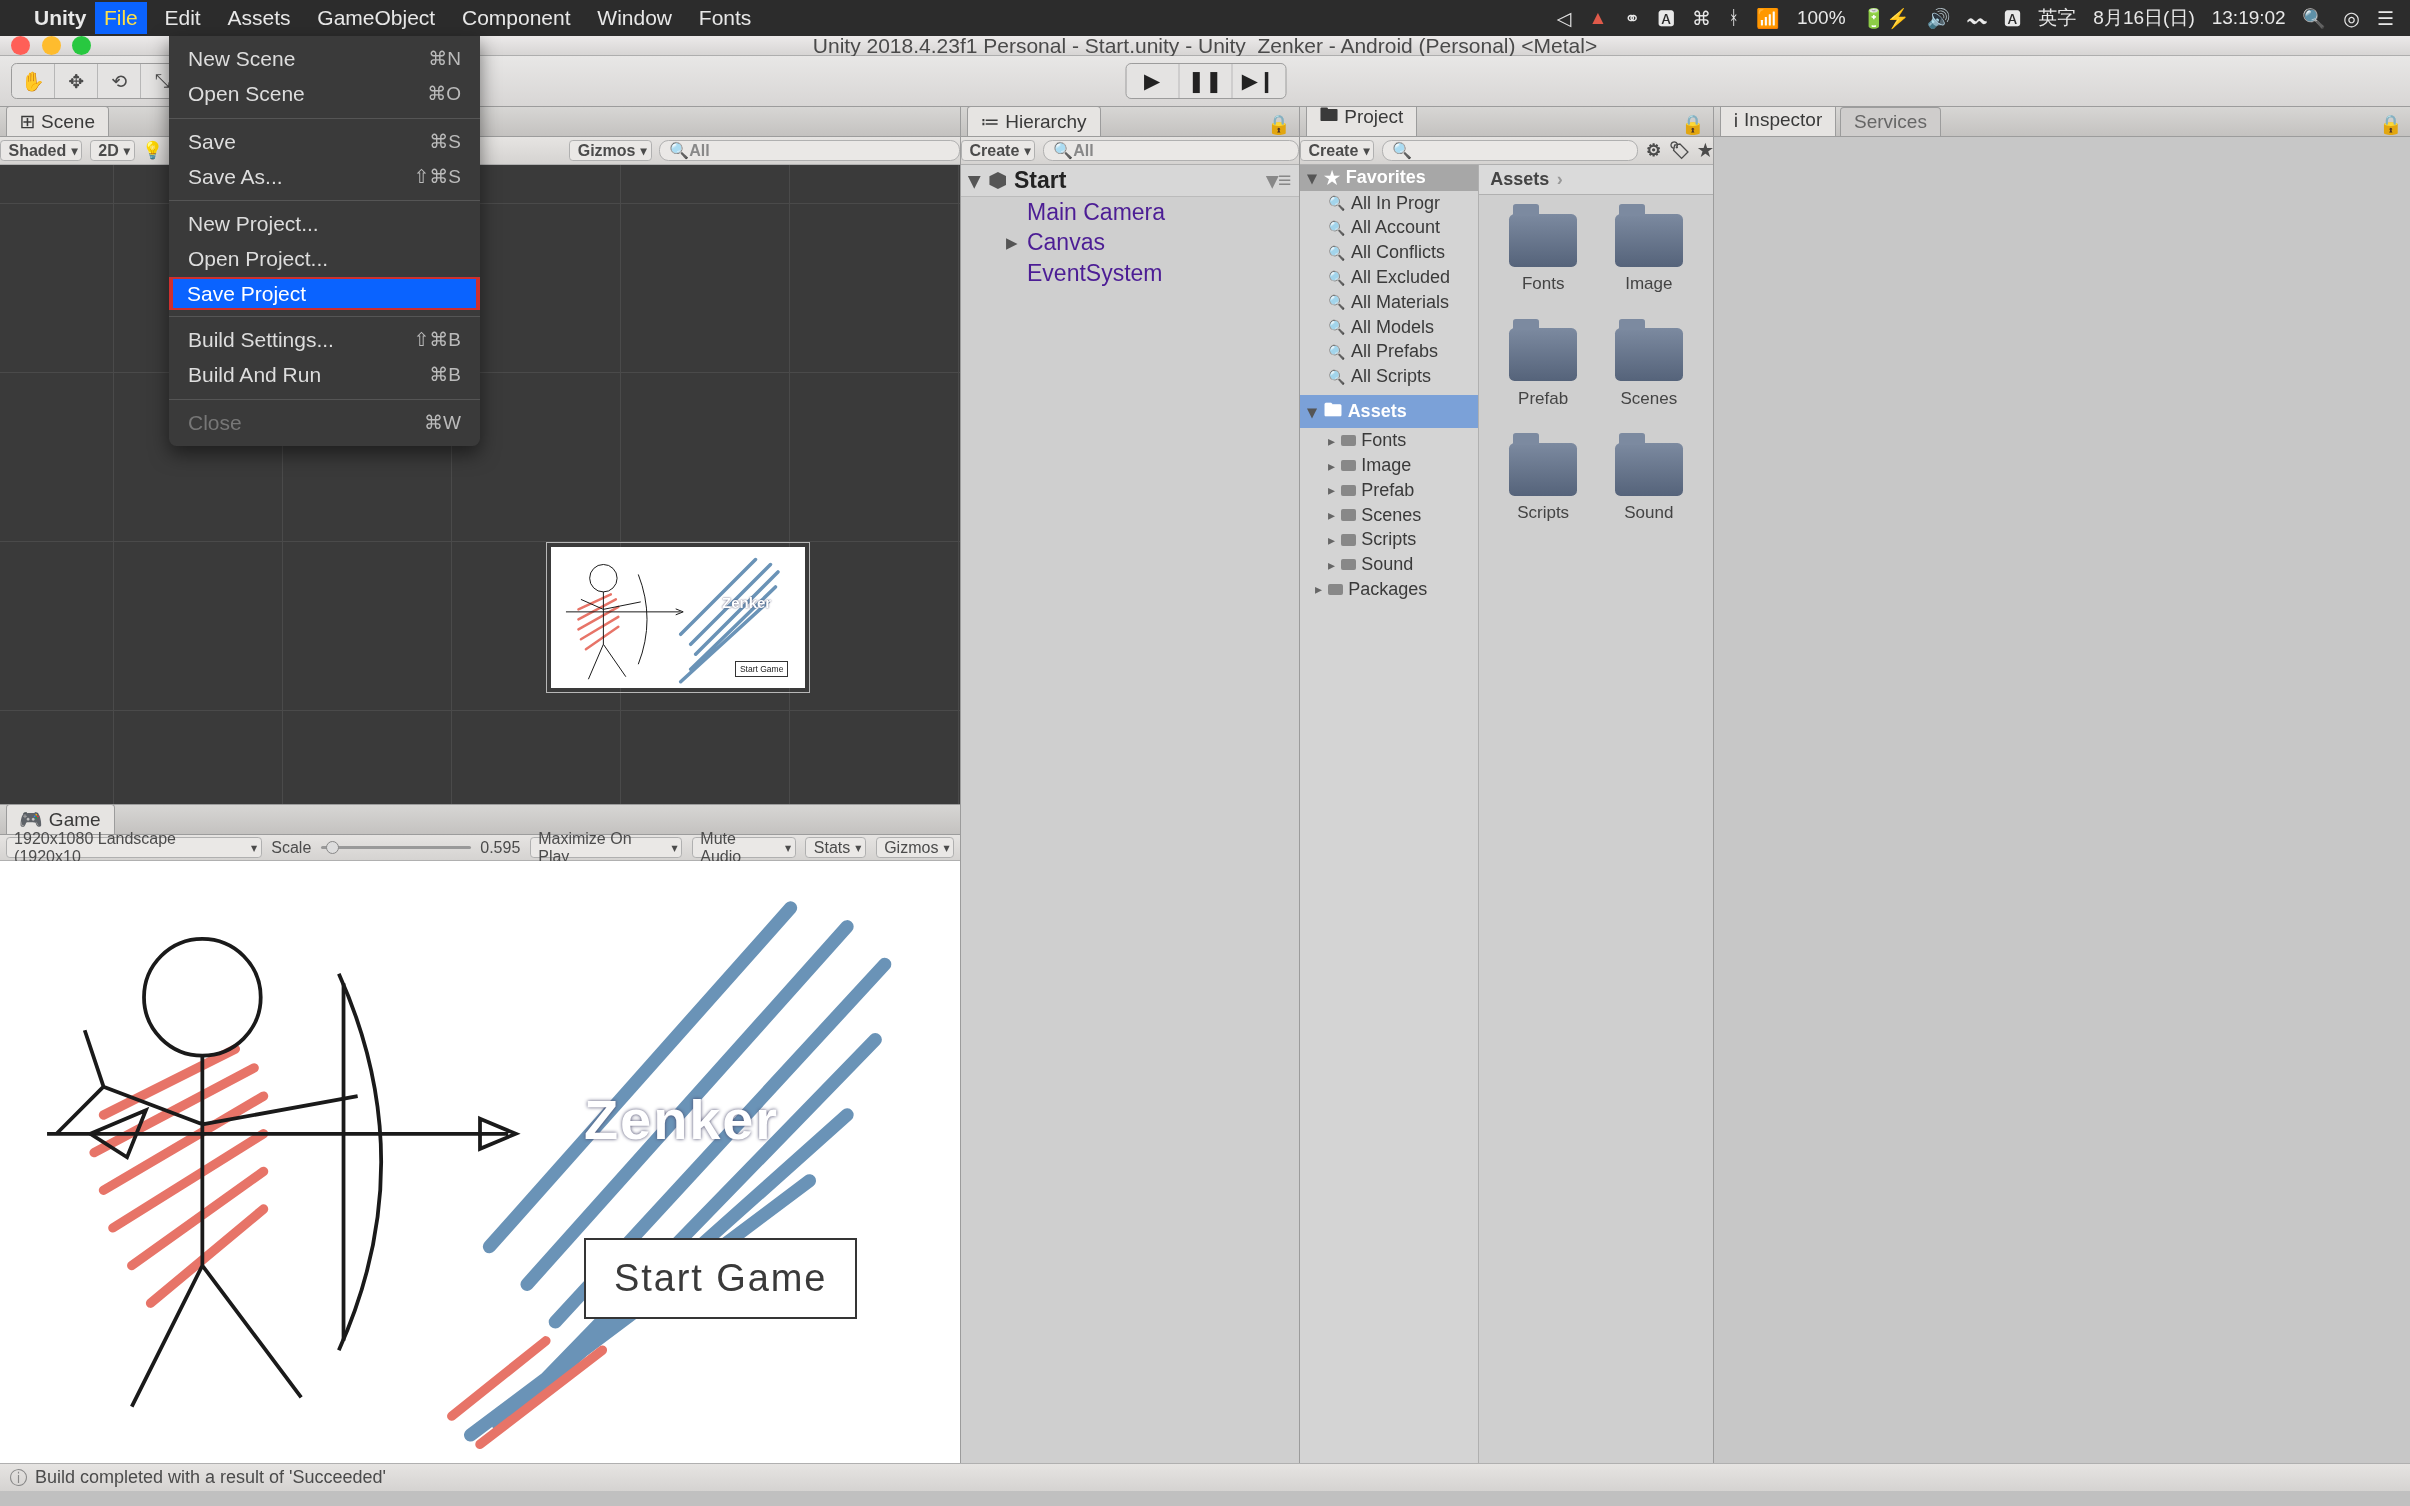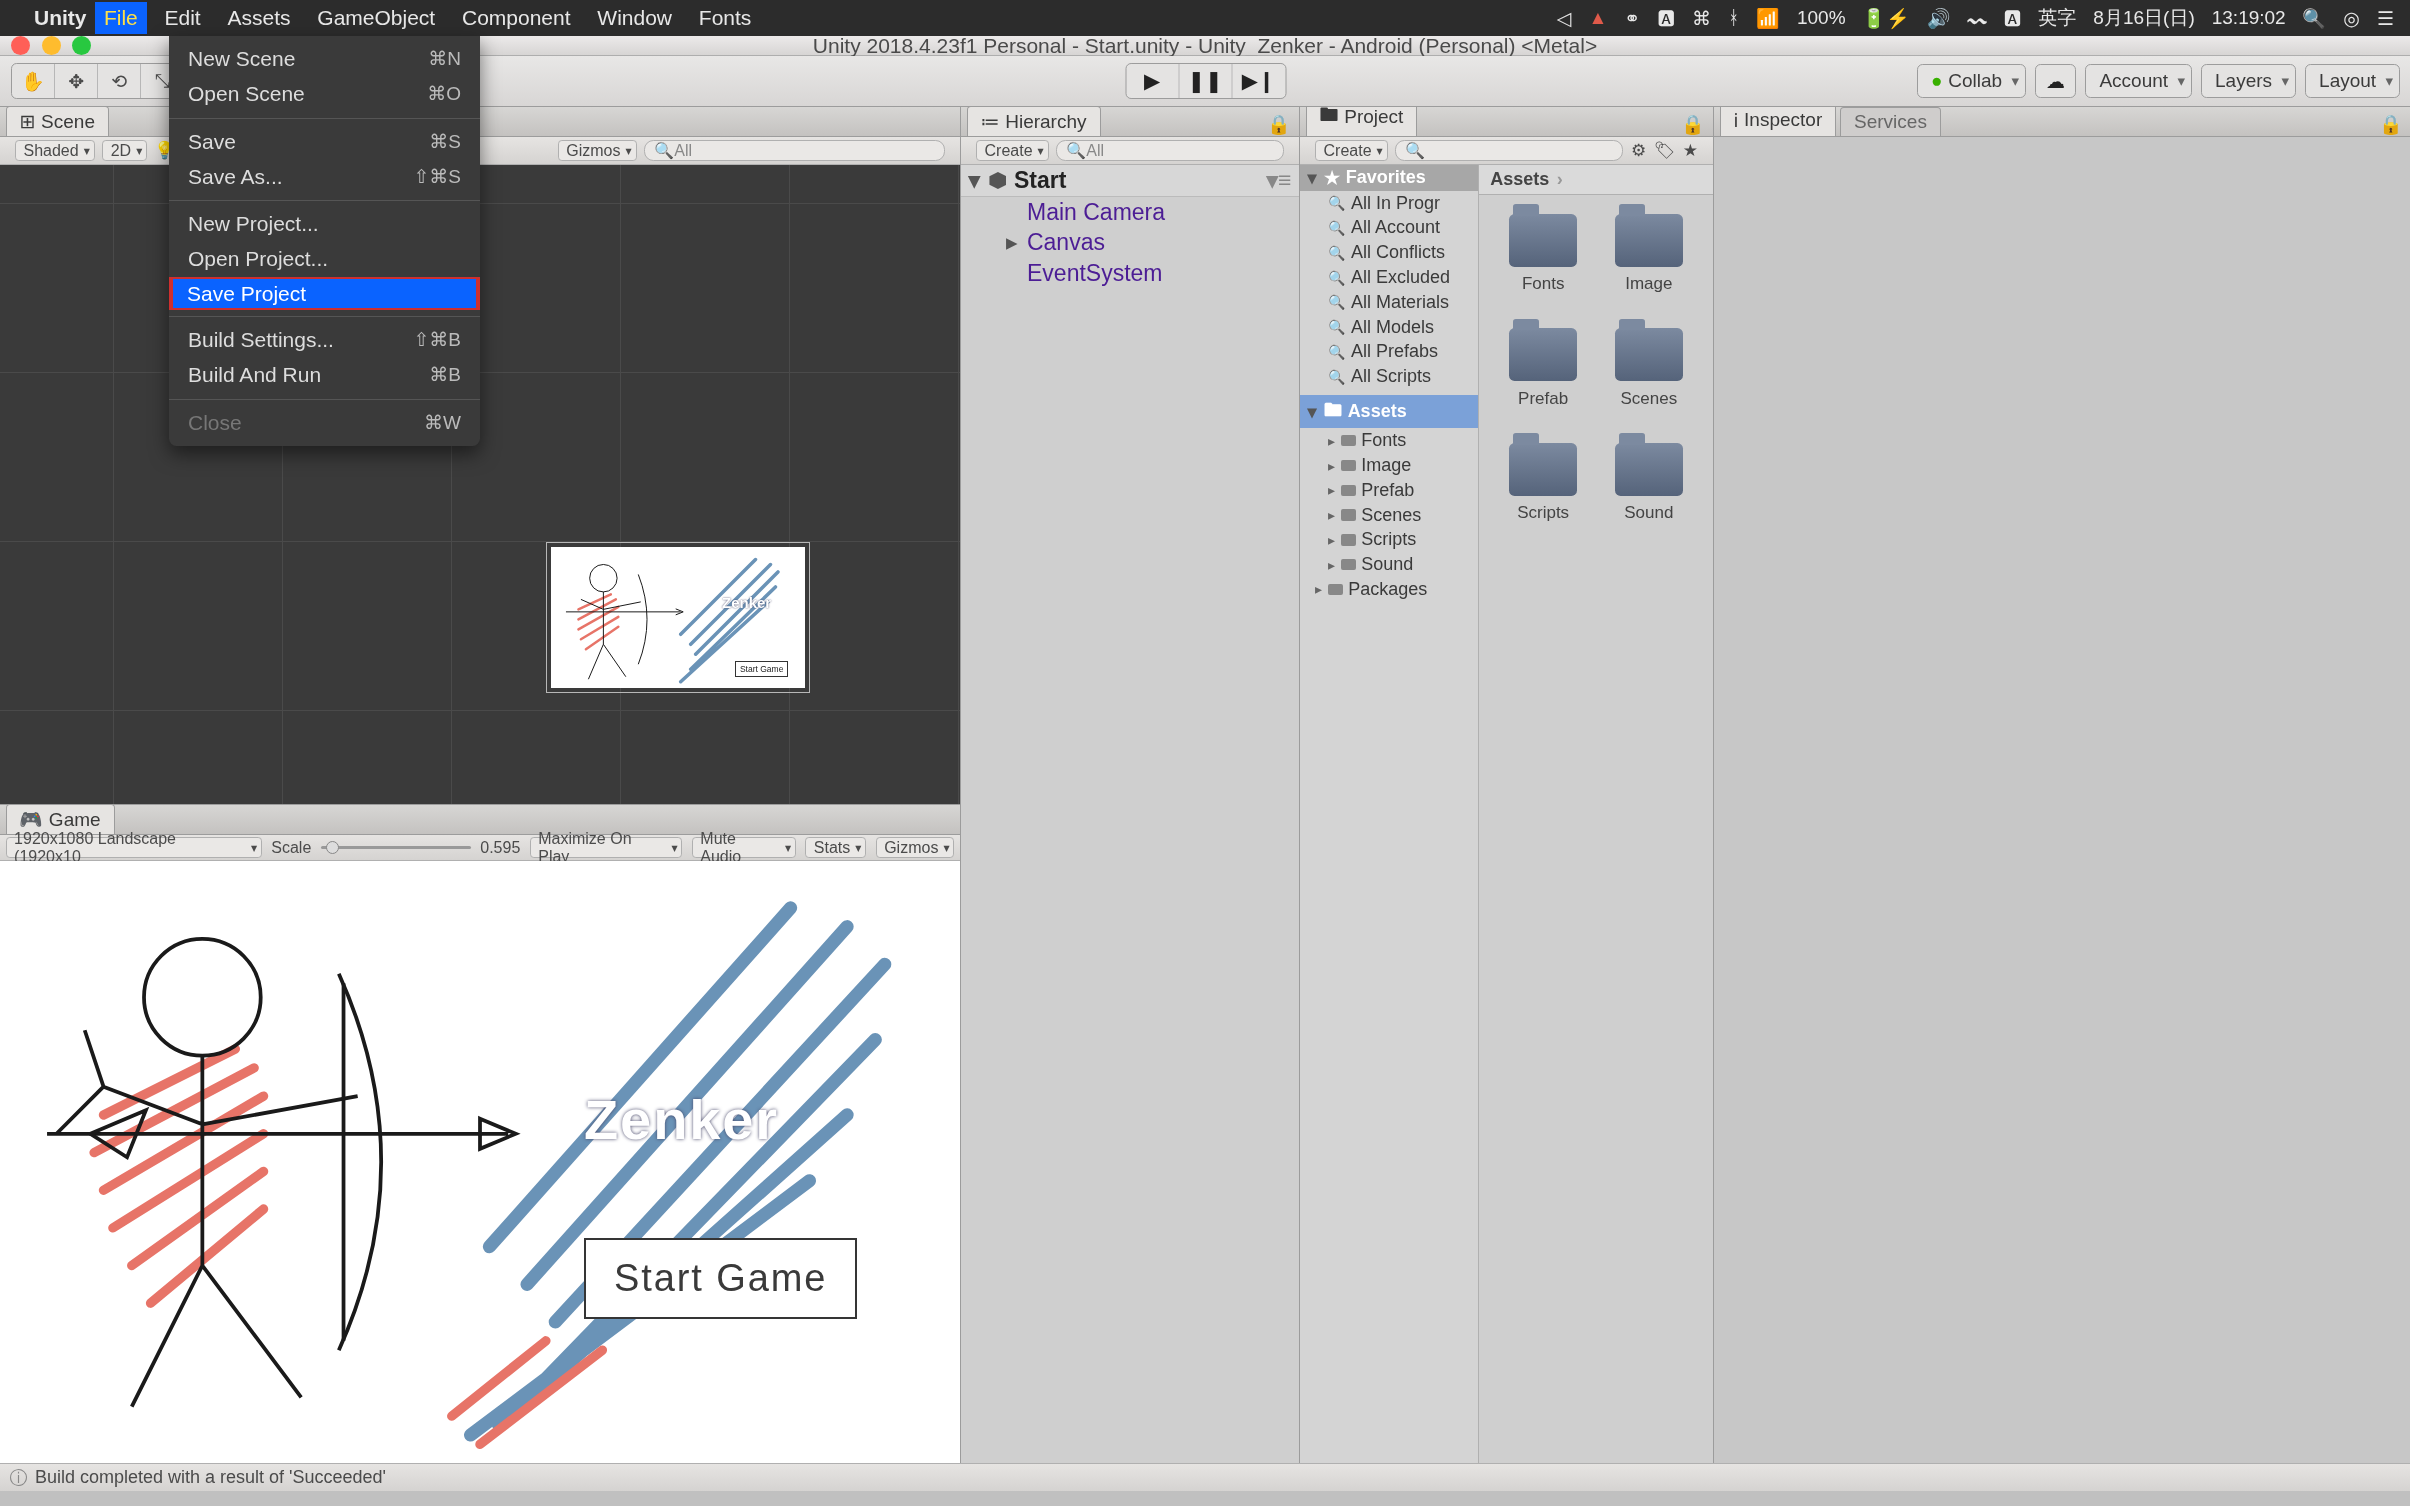--- a/index.html
+++ b/index.html
@@ -41,21 +41,21 @@
 .columns { display: flex; height: calc(1507px - 36px - 36px - 51px - 28px); }
 .col-left { width: 960px; display: flex; flex-direction: column; }
 .col-hier { width: 339px; border-left: 0.9px solid #9c9c9c; background: #c7c7c7; display: flex; flex-direction: column; }
 .col-proj { width: 414px; border-left: 0.9px solid #9c9c9c; background: #c7c7c7; display: flex; flex-direction: column; }
 .col-insp { flex: 1; border-left: 0.9px solid #9c9c9c; background: #c7c7c7; display: flex; flex-direction: column; }
 
 
 .panel-tabs { height: 30px; background: linear-gradient(#d7d6d4,#c4c2c0); border-bottom: 0.9px solid #9c9c9c; display: flex; align-items: flex-end; padding-left: 5.6px; font-size: 19px; }
 .ptab { background: #e6e4e2; border: 0.9px solid #9c9c9c; border-bottom: none; padding: 2.8px 13px; border-radius: 3.8px 3.8px 0 0; margin-right: 3.8px; display: flex; align-items: center; gap: 5.6px; color: #3a3a3a; }
 .ptab.inactive { background: #cfcdcc; color: #666; }
-.panel-toolbar { height: 28px; background: linear-gradient(#e6e4e2,#d5d3d1); border-bottom: 0.9px solid #b0b0b0; display: flex; align-items: center; padding: 0 15px; gap: 7.5px; font-size: 17px; color: #4b4b4b; }
+.panel-toolbar { height: 28px; background: linear-gradient(#e6e4e2,#d5d3d1); border-bottom: 0.9px solid #b0b0b0; display: flex; align-items: center; padding: 0 0; gap: 7.5px; font-size: 17px; color: #4b4b4b; font-weight: bold; }
 .mini-drp { border: 0.9px solid #b0b0b0; border-radius: 3.8px; padding: 0 15px 0 7.5px; background: #eae8e6; font-size: 16px; height: 21px; display: flex; align-items: center; position: relative; }
 .mini-drp::after { content: "▾"; position: absolute; right: 3.8px; font-size: 12.2px; }
 .searchbox { border: 0.9px solid #b0b0b0; border-radius: 9.4px; padding: 0 9.4px; background: #eae8e6; font-size: 16px; height: 21px; display: flex; align-items: center; color: #888; flex: 1; }
 
 
 .scene-view { flex: 1; background: #3a3a3a; position: relative; overflow: hidden; }
 .scene-grid { position: absolute; inset: 0; background-image: linear-gradient(#4a4a4a 0.9px, transparent 0.9px), linear-gradient(90deg,#4a4a4a 0.9px, transparent 0.9px); background-size: 169px 169px; background-position: -56px 38px; }
 .scene-canvas-outline { position: absolute; left: 546px; top: 377px; width: 264px; height: 151px; border: 0.9px solid #b7b7b7; }
 .scene-thumb { position: absolute; inset: 3.8px; background: #fff; overflow: hidden; }
 .scene-thumb svg { width: 100%; height: 120%; position: absolute; top: -9.4px; }
@@ -174,27 +174,20 @@
     </div>
   <div class="pivotbtn">
       <span>🌐</span>
       <span>Local</span>
     </div>
   <div class="playctrl">
     <div class="pb">▶</div>
     <div class="pb">❚❚</div>
     <div class="pb">▶❙</div>
   </div>
-  <div class="right-tools">
-    <div class="drp collab">Collab</div>
-    <div class="iconbtn">☁</div>
-    <div class="drp">Account</div>
-    <div class="drp">Layers</div>
-    <div class="drp">Layout</div>
-  </div>
 </div>
 
 <div class="columns">
 
   <div class="col-left">
     <div class="panel-tabs">
       <div class="ptab">⊞ <span>Scene</span></div>
     </div>
     <div class="panel-toolbar">
       <div class="mini-drp">Shaded</div>

